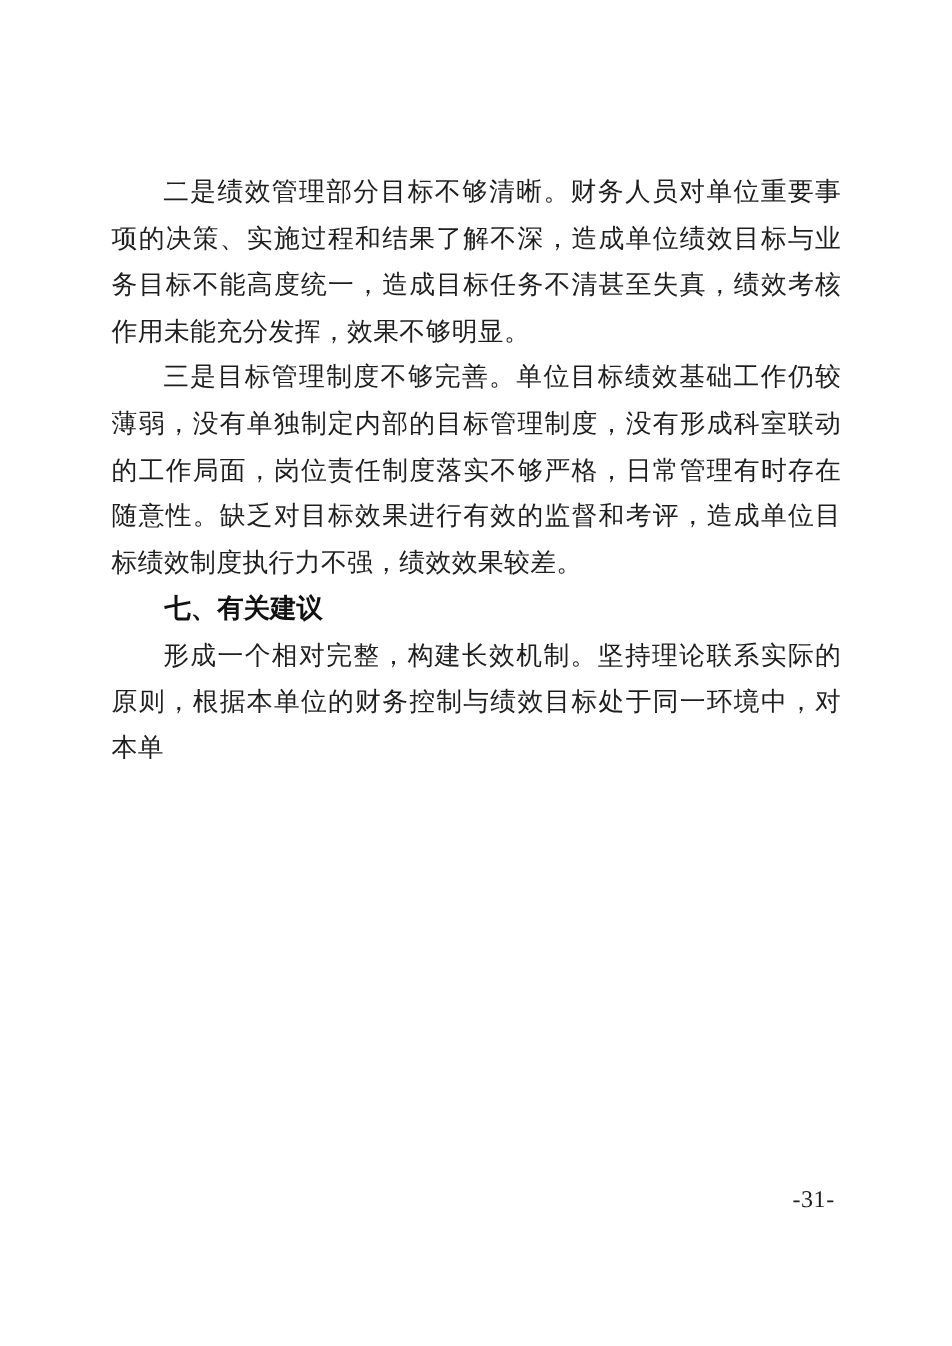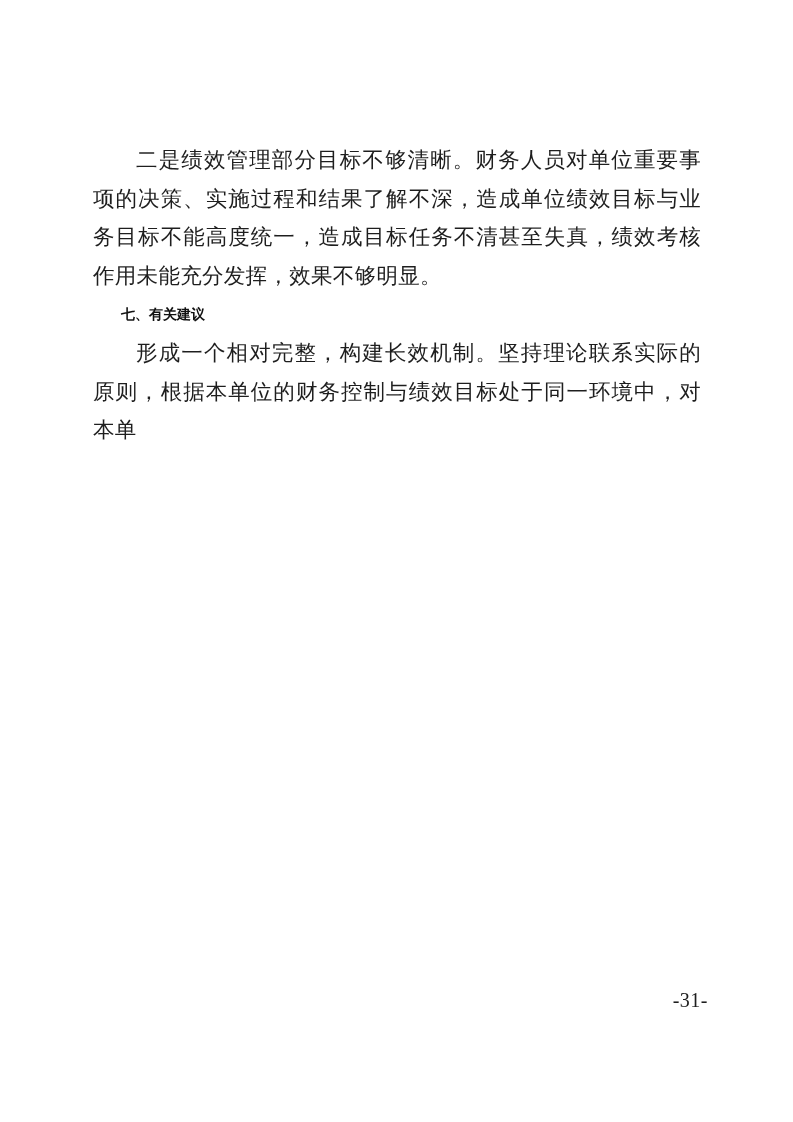--- a/index.html
+++ b/index.html
@@ -27,44 +27,45 @@
     font-size: 21.5px;
     line-height: 38.6px;
     text-align: justify;
     text-indent: 2em;
     letter-spacing: 0.3px;
     font-family: "Liberation Serif", "DejaVu Serif", serif;
     color: #1e1e1e;
   }
   .section-heading {
     margin: 0;
-    font-size: 14px;
+    font-size: 22px;
     line-height: 38.6px;
     font-weight: bold;
     text-indent: 2em;
     text-align: left;
     font-family: "Liberation Sans", "DejaVu Sans", sans-serif;
     color: #111111;
   }
   .page-number {
     position: absolute;
     top: 988px;
     left: 648px;
     width: 60px;
     font-size: 20px;
     line-height: 24px;
     letter-spacing: 0.5px;
-    text-align: right;
+    text-align: center;
     color: #1e1e1e;
     font-family: "Liberation Serif", "DejaVu Serif", serif;
   }
 </style>
 </head>
 <body>
 
 <div class="page">
   <div class="content">
     <p class="body-para">二是绩效管理部分目标不够清晰。财务人员对单位重要事项的决策、实施过程和结果了解不深，造成单位绩效目标与业务目标不能高度统一，造成目标任务不清甚至失真，绩效考核作用未能充分发挥，效果不够明显。</p>
+    <p class="body-para">三是目标管理制度不够完善。单位目标绩效基础工作仍较薄弱，没有单独制定内部的目标管理制度，没有形成科室联动的工作局面，岗位责任制度落实不够严格，日常管理有时存在随意性。缺乏对目标效果进行有效的监督和考评，造成单位目标绩效制度执行力不强，绩效效果较差。</p>
     <h2 class="section-heading">七、有关建议</h2>
     <p class="body-para">形成一个相对完整，构建长效机制。坚持理论联系实际的原则，根据本单位的财务控制与绩效目标处于同一环境中，对本单</p>
   </div>
   <div class="page-number">-31-</div>
 </div>
 
 </body></html>

